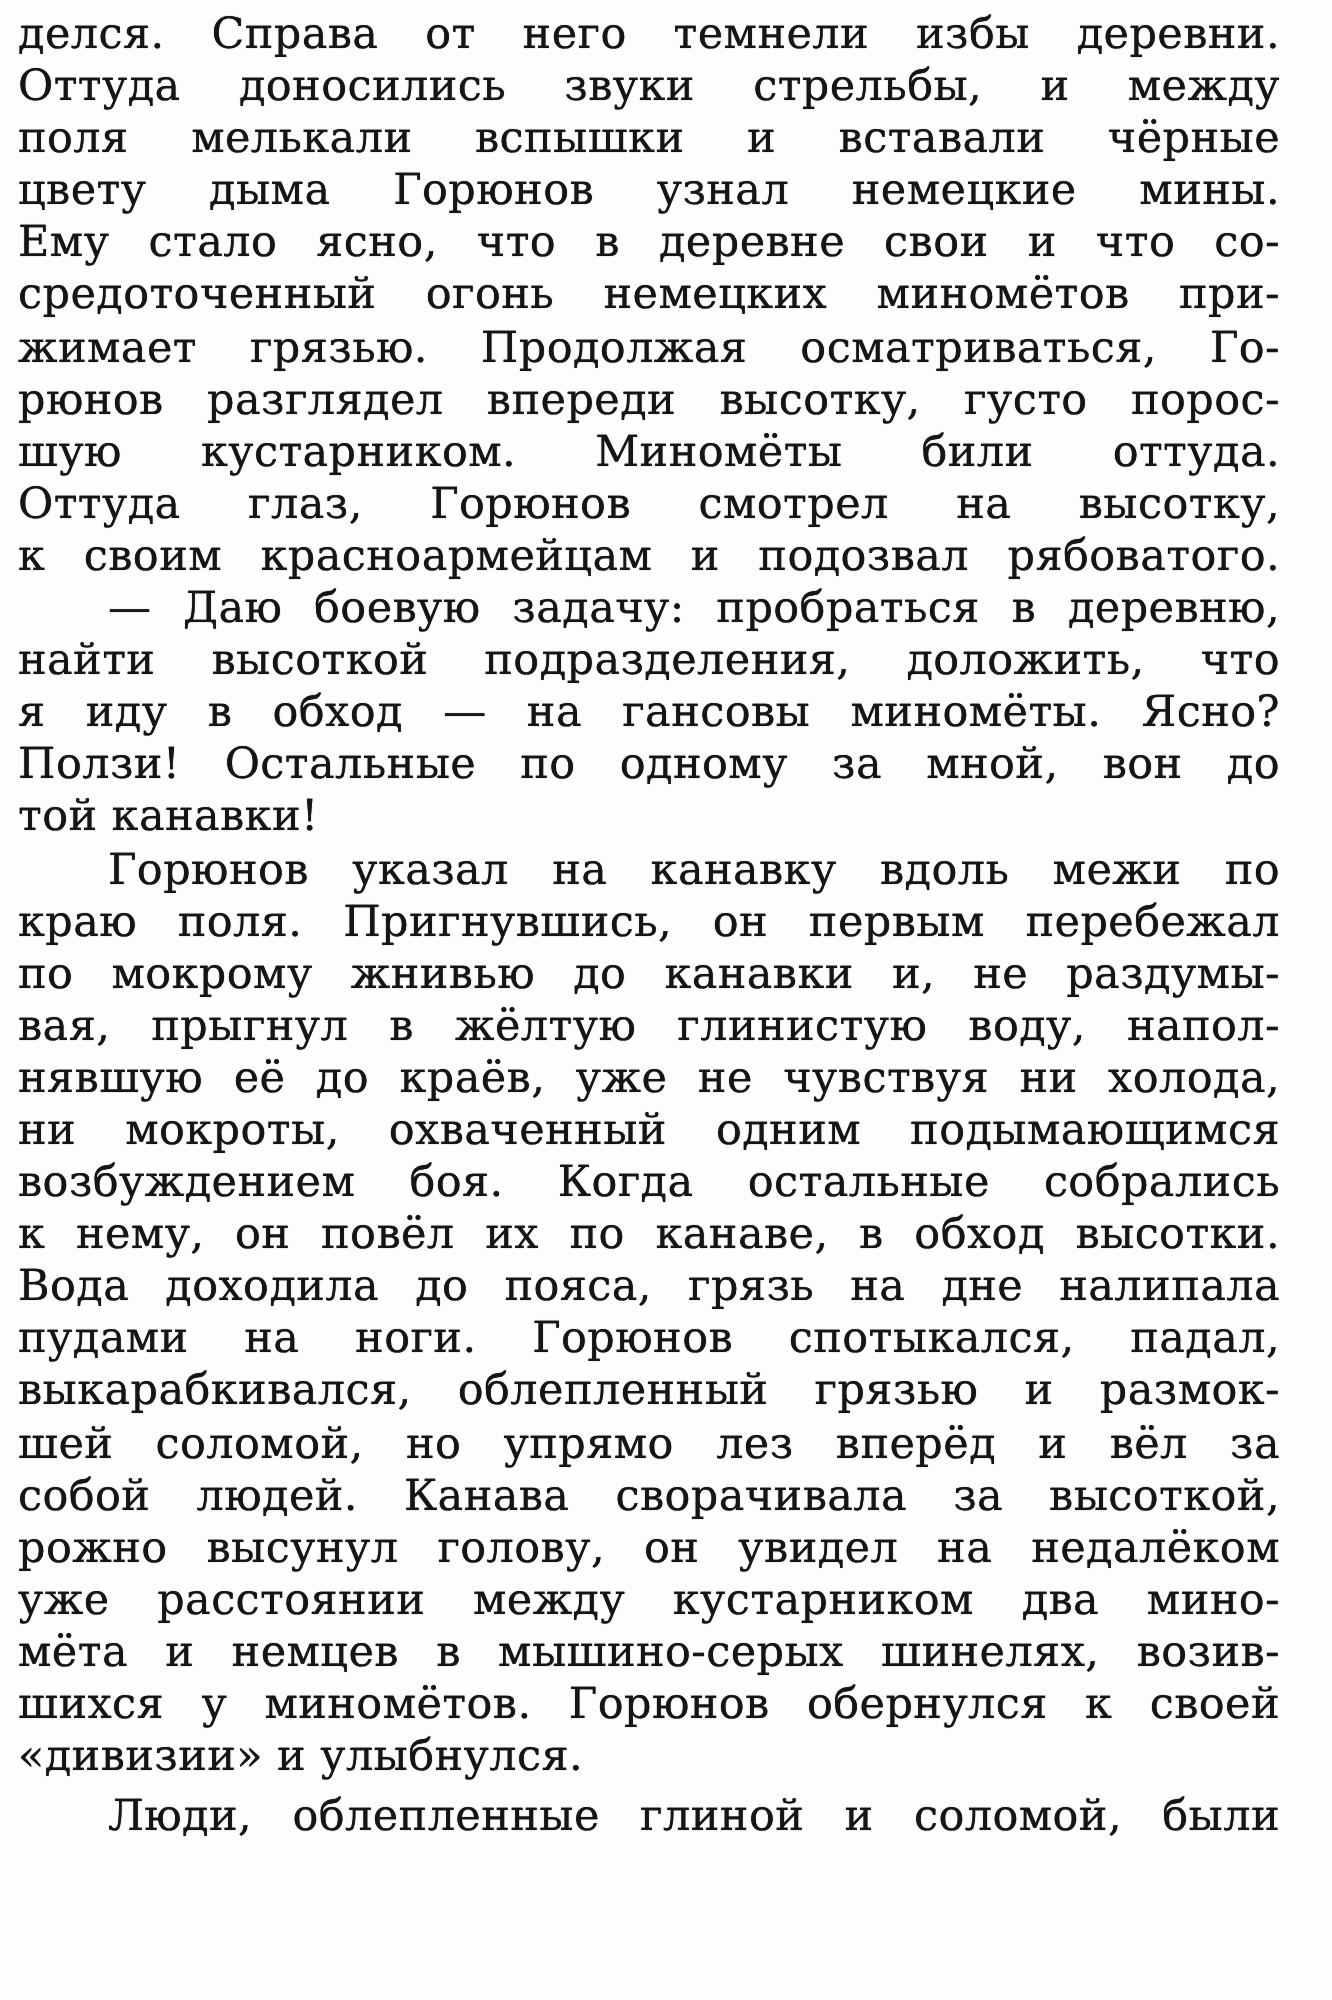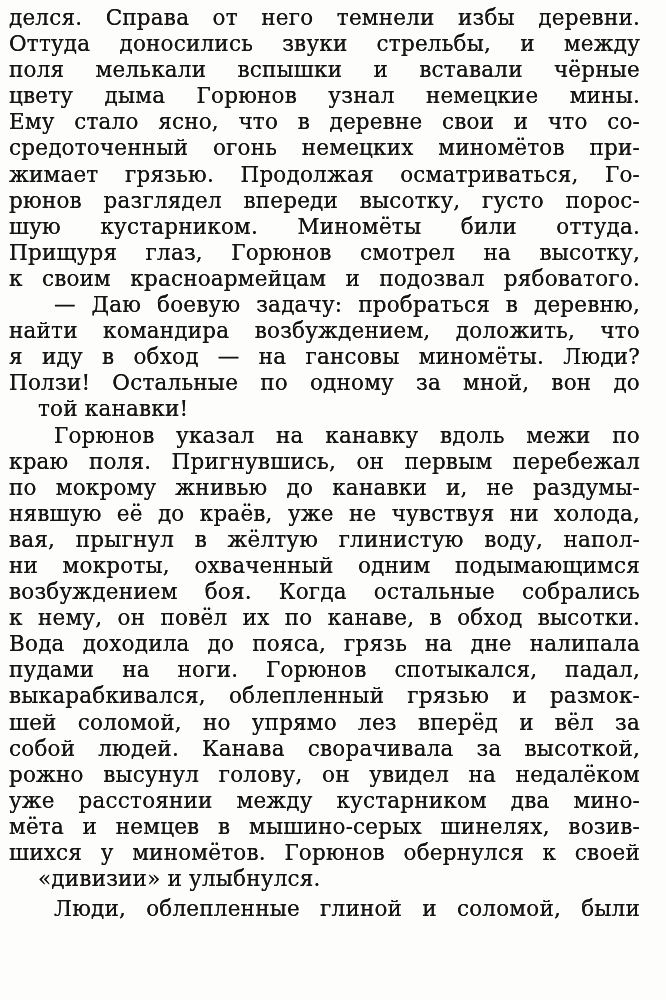--- a/index.html
+++ b/index.html
@@ -41,54 +41,53 @@
     letter-spacing: 0.2px;
     
     text-shadow: 0 0 0.4px #171513;
   }
   .line.indent {
     padding-left: 45px;
   }
   .line.par-end {
     text-align: left;
     text-align-last: left;
-    margin-left: 29px;
   }
 </style>
 </head>
 <body>
 
 <div class="page">
   <div class="text-column">
       <div class="paragraph">
         <div class="line">делся. Справа от него темнели избы деревни.</div>
         <div class="line">Оттуда доносились звуки стрельбы, и между</div>
         <div class="line">поля мелькали вспышки и вставали чёрные</div>
         <div class="line">цвету дыма Горюнов узнал немецкие мины.</div>
         <div class="line">Ему стало ясно, что в деревне свои и что со-</div>
         <div class="line">средоточенный огонь немецких миномётов при-</div>
         <div class="line">жимает грязью. Продолжая осматриваться, Го-</div>
         <div class="line">рюнов разглядел впереди высотку, густо порос-</div>
         <div class="line">шую кустарником. Миномёты били оттуда.</div>
-        <div class="line">Прищуря глаз, Горюнов смотрел на высотку,</div>
+        <div class="line">Оттуда глаз, Горюнов смотрел на высотку,</div>
         <div class="line">к своим красноармейцам и подозвал рябоватого.</div>
       </div>
       <div class="paragraph">
         <div class="line indent">— Даю боевую задачу: пробраться в деревню,</div>
-        <div class="line">найти командира возбуждением, доложить, что</div>
-        <div class="line">я иду в обход — на гансовы миномёты. Люди?</div>
+        <div class="line">найти высоткой подразделения, доложить, что</div>
+        <div class="line">я иду в обход — на гансовы миномёты. Ясно?</div>
         <div class="line">Ползи! Остальные по одному за мной, вон до</div>
         <div class="line par-end">той канавки!</div>
       </div>
       <div class="paragraph">
         <div class="line indent">Горюнов указал на канавку вдоль межи по</div>
         <div class="line">краю поля. Пригнувшись, он первым перебежал</div>
         <div class="line">по мокрому жнивью до канавки и, не раздумы-</div>
+        <div class="line">вая, прыгнул в жёлтую глинистую воду, напол-</div>
         <div class="line">нявшую её до краёв, уже не чувствуя ни холода,</div>
-        <div class="line">вая, прыгнул в жёлтую глинистую воду, напол-</div>
         <div class="line">ни мокроты, охваченный одним подымающимся</div>
         <div class="line">возбуждением боя. Когда остальные собрались</div>
         <div class="line">к нему, он повёл их по канаве, в обход высотки.</div>
         <div class="line">Вода доходила до пояса, грязь на дне налипала</div>
         <div class="line">пудами на ноги. Горюнов спотыкался, падал,</div>
         <div class="line">выкарабкивался, облепленный грязью и размок-</div>
         <div class="line">шей соломой, но упрямо лез вперёд и вёл за</div>
         <div class="line">собой людей. Канава сворачивала за высоткой,</div>
         <div class="line">рожно высунул голову, он увидел на недалёком</div>
         <div class="line">уже расстоянии между кустарником два мино-</div>

